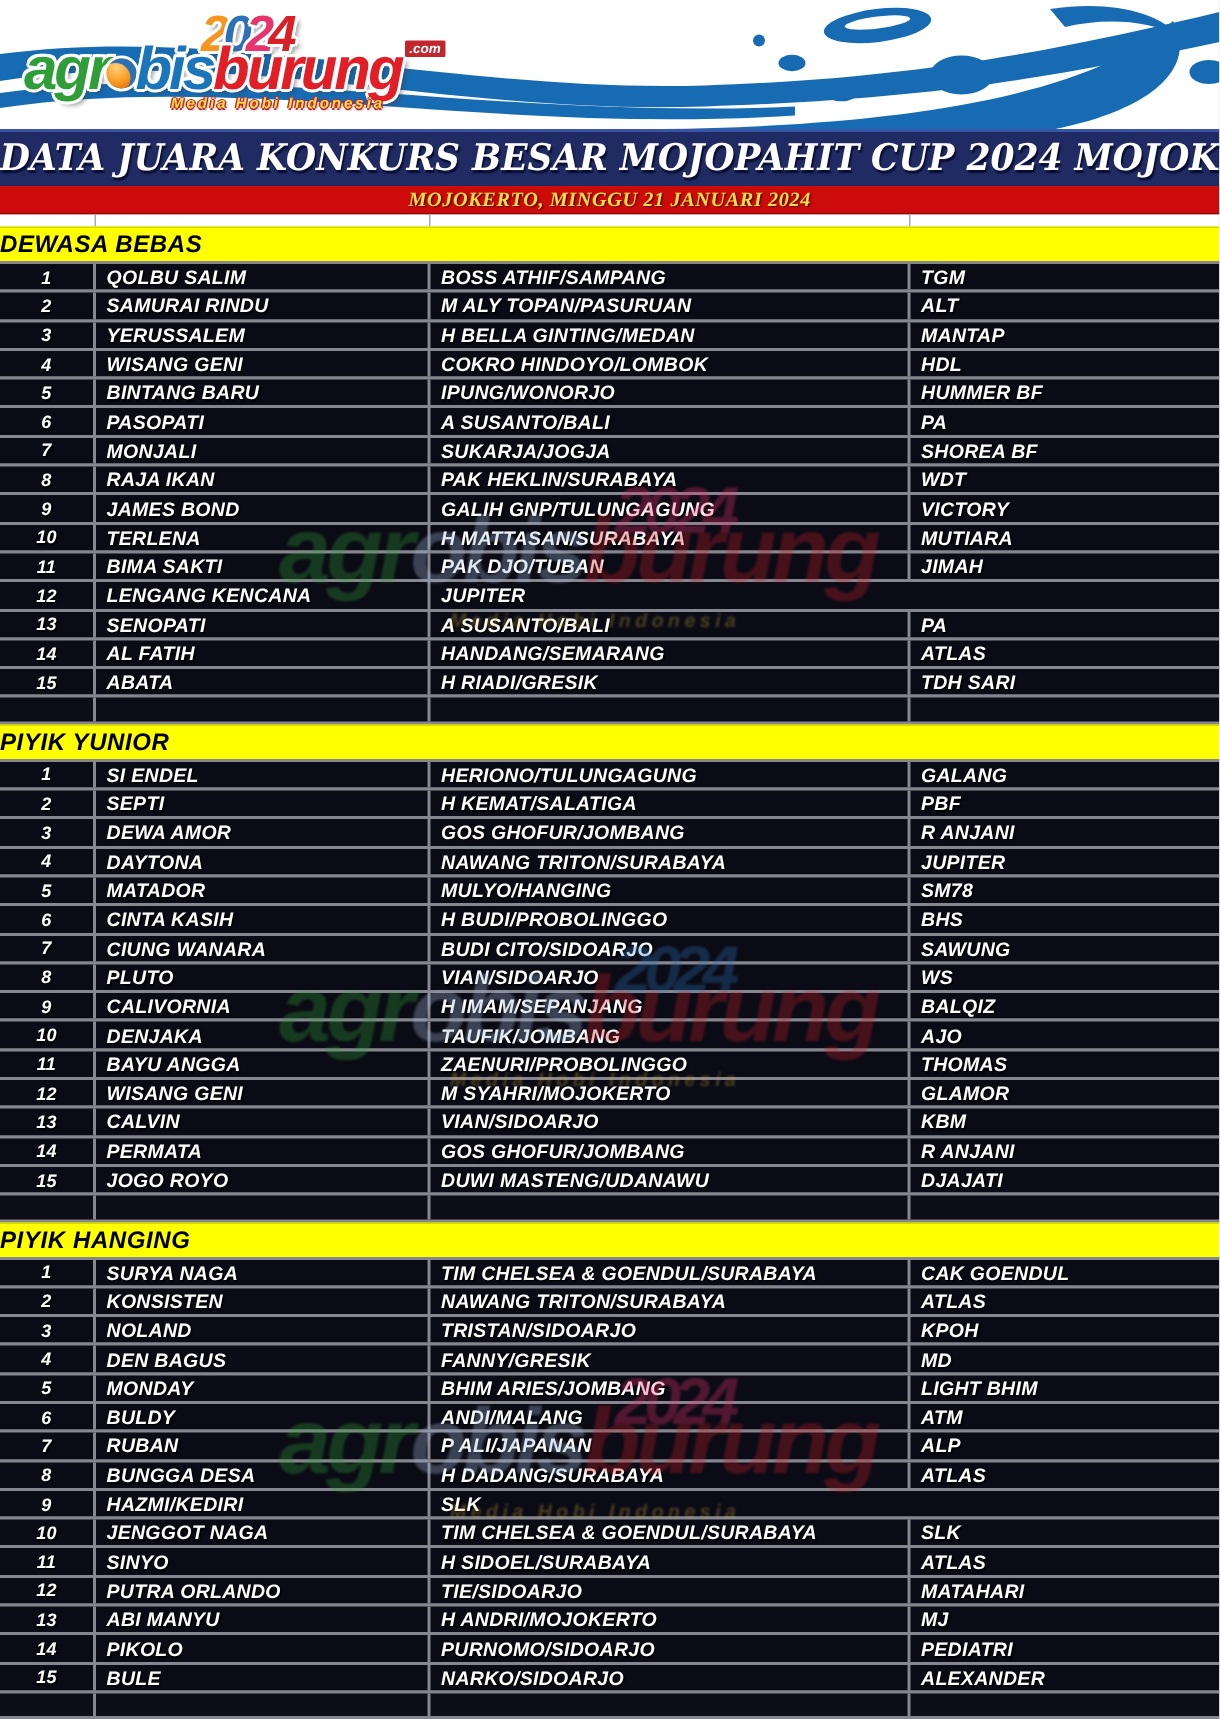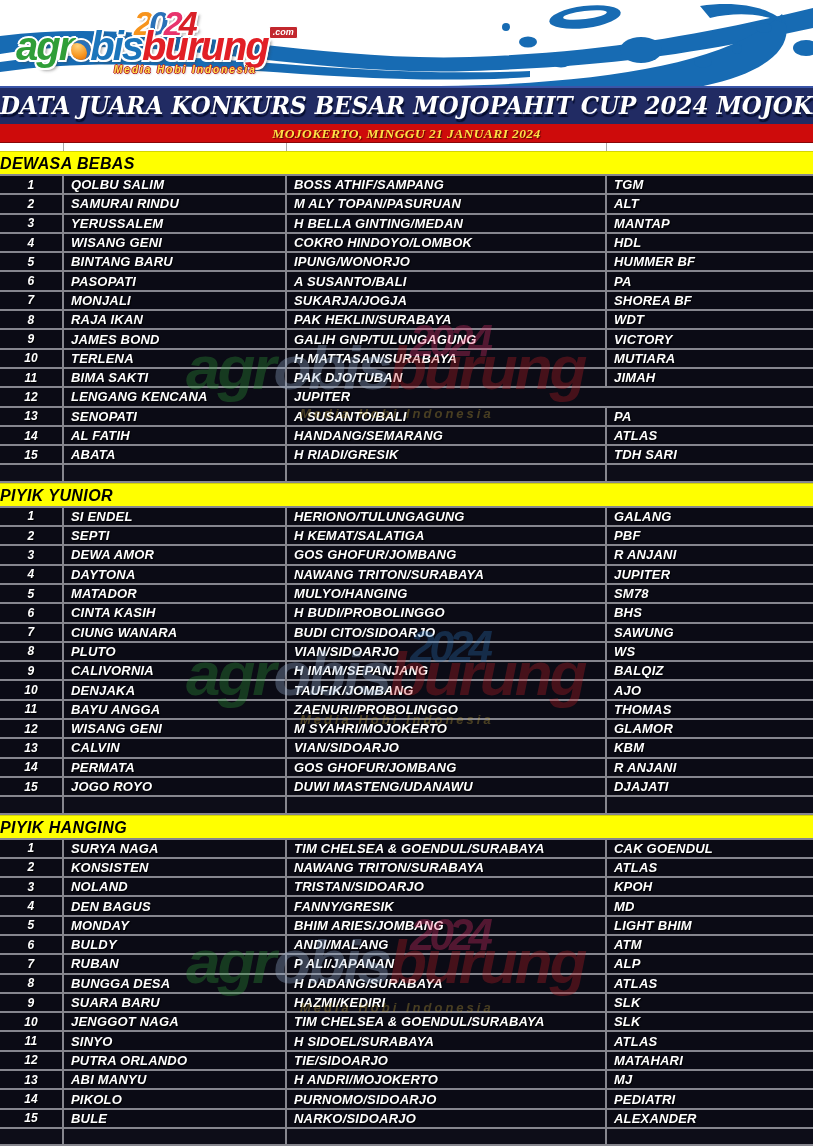--- a/index.html
+++ b/index.html
@@ -501,21 +501,20 @@
 
   <div class="row">
     <div class="c-rank">8</div>
     <div class="c-bird">BUNGGA DESA</div>
     <div class="c-owner">H DADANG/SURABAYA</div>
     <div class="c-team">ATLAS</div>
   </div>
 
   <div class="row">
     <div class="c-rank">9</div>
-    <div class="c-bird">SUARA BARU</div>
     <div class="c-owner">HAZMI/KEDIRI</div>
     <div class="c-team">SLK</div>
   </div>
 
   <div class="row">
     <div class="c-rank">10</div>
     <div class="c-bird">JENGGOT NAGA</div>
     <div class="c-owner">TIM CHELSEA &amp; GOENDUL/SURABAYA</div>
     <div class="c-team">SLK</div>
   </div>

